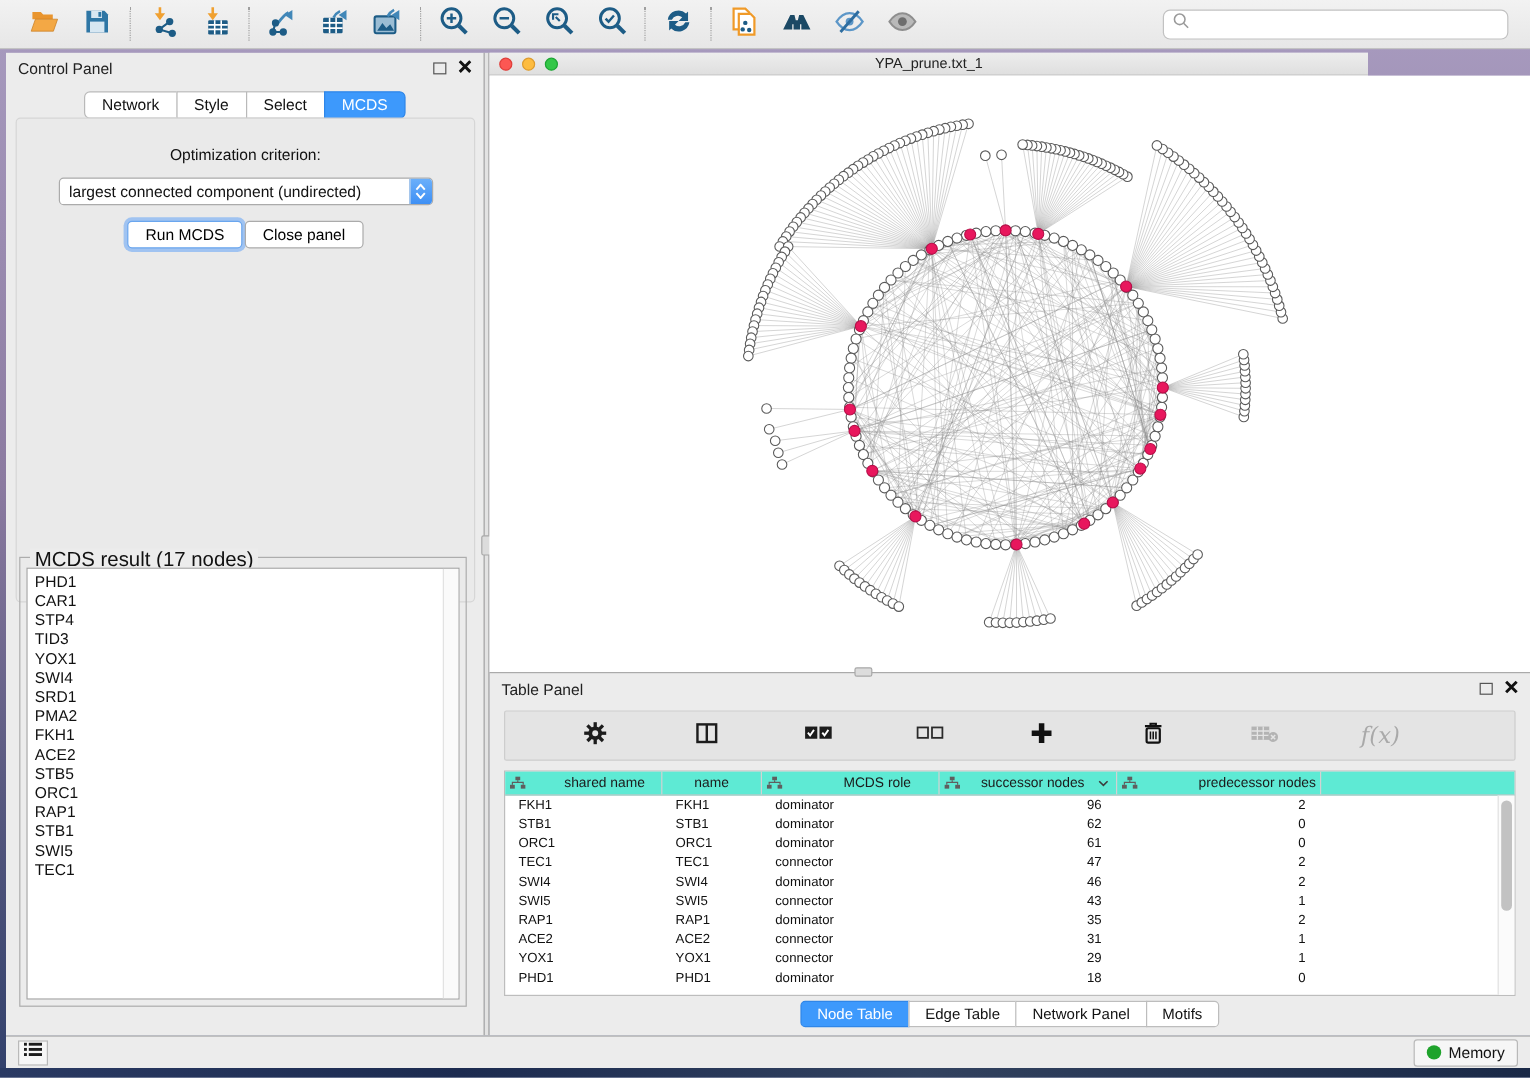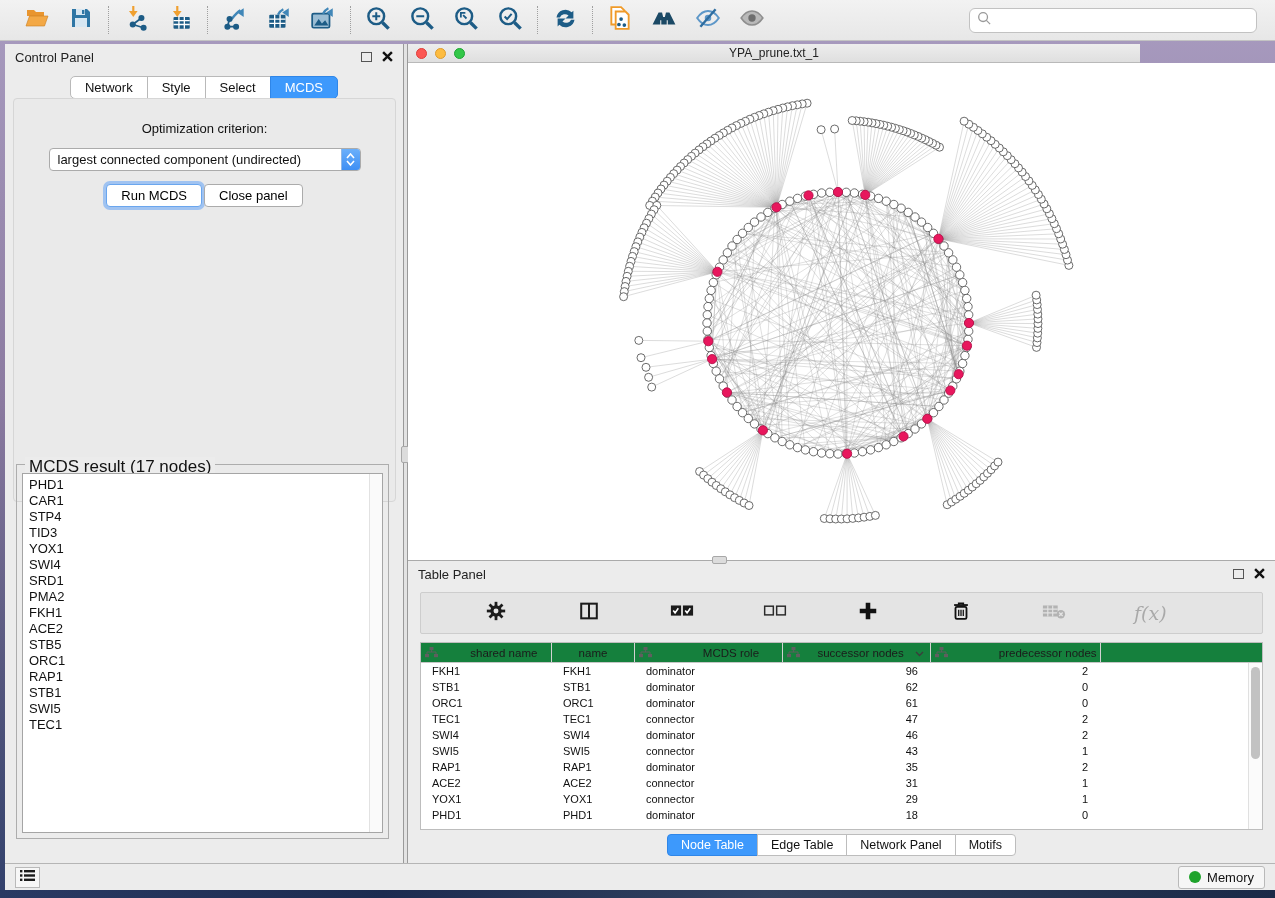--- a/index.html
+++ b/index.html
@@ -73,21 +73,21 @@
   .net-title { position:absolute; left:0; right:0; text-align:center; font-size:12px; color:#222; }
   .net-canvas { position:relative; width:867px; height:497px; background:#fff; overflow:hidden; }
 
   
   .table-panel { position:absolute; left:408px; top:560px; width:867px; height:303px; background:#ececec; border-top:1px solid #aaa; }
   .tp-toolbar { position:absolute; left:12px; top:31px; width:843px; height:42px; background:#e4e4e4;
     border:1px solid #cdcdcd; border-radius:2px; display:flex; align-items:center; gap:19px; padding:0 14px; }
   .tp-btn { width:26px; height:26px; display:flex; align-items:center; justify-content:center;margin-left:48px; }
   .fx-label { font-family:"DejaVu Serif", serif; font-style:italic; font-size:19px; color:#a9a9a9; }
   .grid-table { position:absolute; left:12px; top:81px; width:843px; height:188px; background:#fff; border:1px solid #bdbdbd; }
-  .gt-header { display:flex; height:20px; background:#15803d; border-bottom:1px solid #c6c6c6; }
+  .gt-header { display:flex; height:20px; background:#5eead4; border-bottom:1px solid #c6c6c6; }
   .gt-hcell { display:flex; align-items:center; justify-content:center; gap:5px; font-size:11.5px; color:#1b1b1b;
     border-right:1px solid #d2d2d2; overflow:hidden; }
   .gt-hcell .hicon { margin-left:4px; margin-right:auto; display:flex; }
   .gt-hcell .hlabel { margin:0 auto; }
   .gt-body { position:absolute; left:0; top:20px; right:14px; bottom:0; overflow:hidden; }
   .gt-row { display:flex; height:16px; align-items:center; }
   .gt-cell { font-size:11px; color:#111; white-space:nowrap; overflow:hidden; }
   .gt-scroll { position:absolute; right:0; top:20px; width:14px; bottom:0; background:#fbfbfb; border-left:1px solid #e0e0e0; }
   .gt-thumb { position:absolute; left:2px; top:4px; width:9px; height:92px; background:#c2c2c2; border-radius:5px; }
   .bottom-tabs { position:absolute; left:0; right:0; top:273px; display:flex; justify-content:center; }

